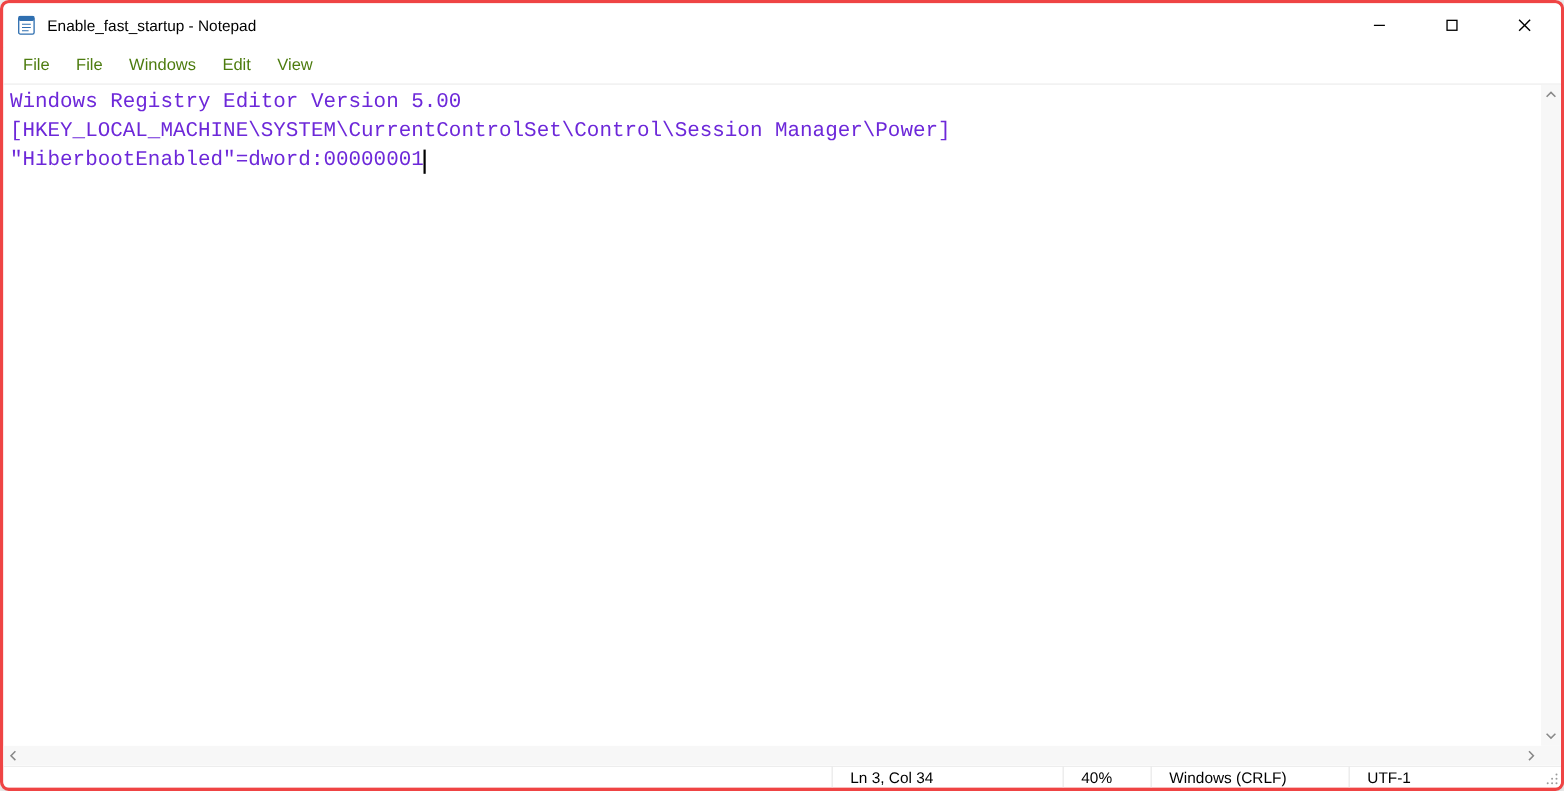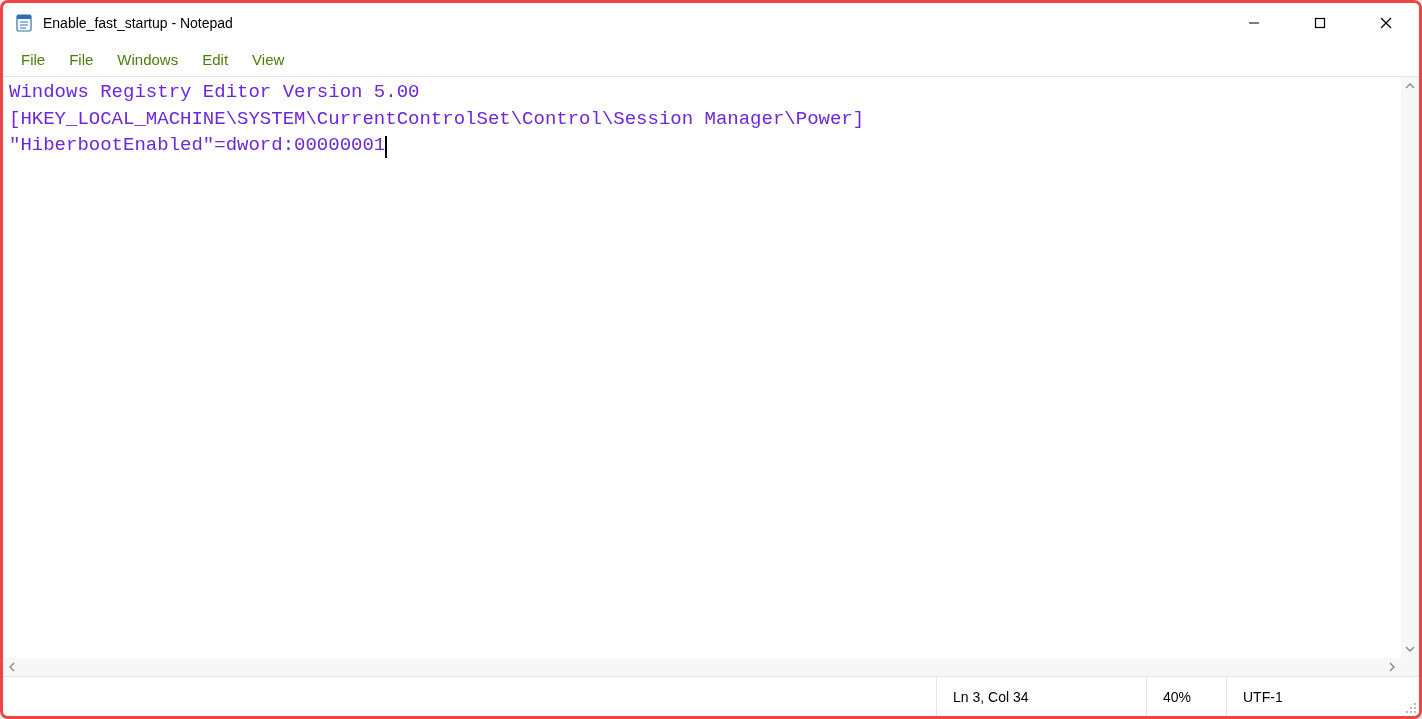--- a/index.html
+++ b/index.html
@@ -135,21 +135,21 @@
     }
     .scroll-corner {
       position: absolute;
       right: 0;
       bottom: 0;
       width: 18px;
       height: 18px;
       background: #f7f7f7;
     }
     .statusbar {
-      height: 40px;
+      height: 20px;
       border-top: 1px solid #e5e5e5;
       display: flex;
       background: #ffffff;
       flex-shrink: 0;
       font-size: 14px;
       color: #000;
     }
     .status-flex {
       flex: 1;
     }
@@ -245,20 +245,21 @@
           </svg>
       </div>
     </div>
     <div class="scroll-corner"></div>
   </div>
 
   <div class="statusbar">
     <div class="status-flex"></div>
     <div class="status-cell pos">Ln 3, Col 34</div>
     <div class="status-cell zoom">40%</div>
+    <div class="status-cell eol">Windows (CRLF)</div>
     <div class="status-cell enc">UTF-1</div>
     <div class="grip">
       <svg width="12" height="12" viewBox="0 0 12 12">
         <circle cx="10" cy="2" r="0.9" fill="#9a9a9a"></circle>
         <circle cx="6" cy="6" r="0.9" fill="#9a9a9a"></circle>
         <circle cx="10" cy="6" r="0.9" fill="#9a9a9a"></circle>
         <circle cx="2" cy="10" r="0.9" fill="#9a9a9a"></circle>
         <circle cx="6" cy="10" r="0.9" fill="#9a9a9a"></circle>
         <circle cx="10" cy="10" r="0.9" fill="#9a9a9a"></circle>
       </svg>

